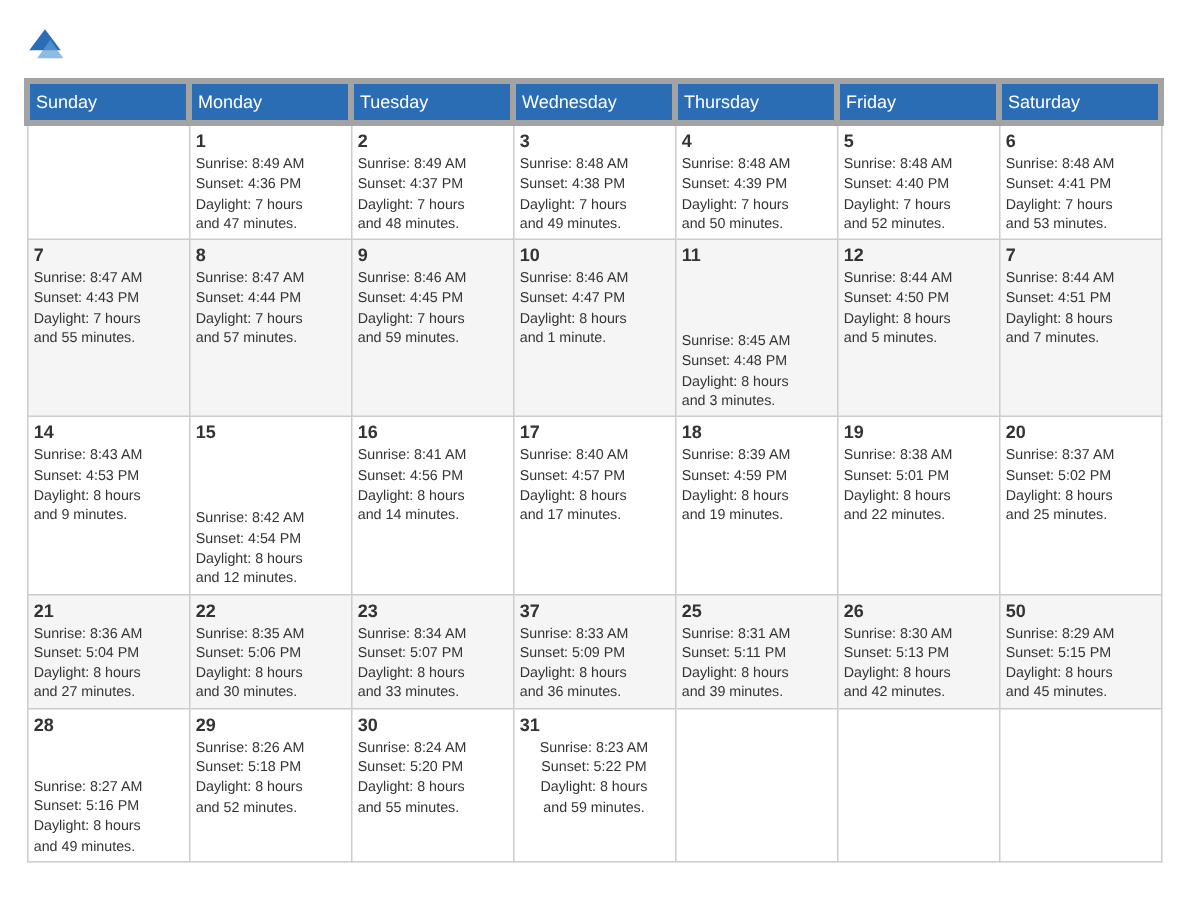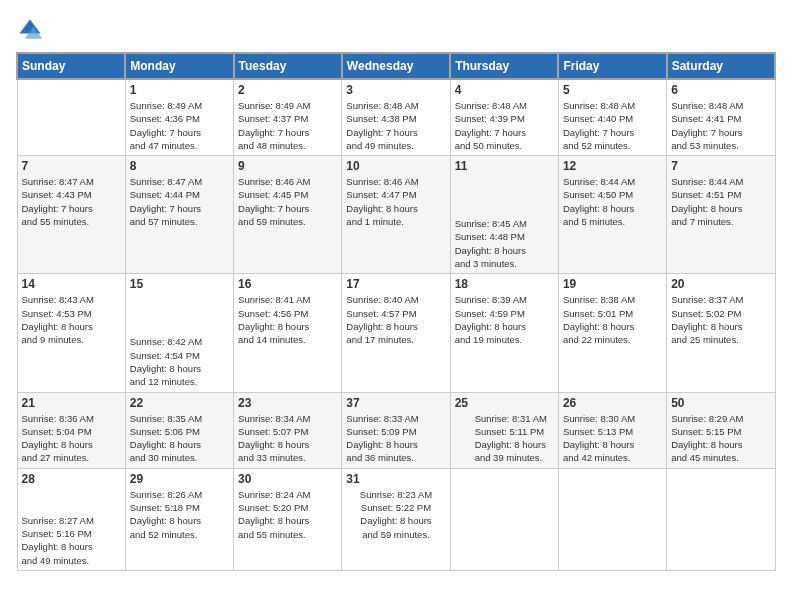--- a/index.html
+++ b/index.html
@@ -46,24 +46,24 @@
     }
     table {
       width: 100%;
       border-collapse: collapse;
       table-layout: fixed;
     }
     thead tr th {
       background-color: #2a6db5;
       color: #fff;
       font-size: 12px;
-      font-weight: bold;
+      font-weight: normal;
       padding: 5px 4px;
       text-align: left;
-      border: 2px solid #a3a3a3;
+      border: 4px solid #a3a3a3;
     }
     tbody tr td {
       vertical-align: top;
       border: 1px solid #ccc;
       padding: 3px 4px;
       font-size: 10px;
       color: #333;
       min-height: 80px;
       background: #fff;
     }
@@ -288,21 +288,21 @@
         </td>
         <td>
           <span class="day-number">37</span>
           <div class="day-info" style="white-space: pre-line;">Sunrise: 8:33 AM
 Sunset: 5:09 PM
 Daylight: 8 hours
 and 36 minutes.</div>
         </td>
         <td>
           <span class="day-number">25</span>
-          <div class="day-info" style="white-space: pre-line; margin-left: 20px;">Sunrise: 8:31 AM
+          <div class="day-info" style="white-space: pre-line;">Sunrise: 8:31 AM
 Sunset: 5:11 PM
 Daylight: 8 hours
 and 39 minutes.</div>
         </td>
         <td>
           <span class="day-number">26</span>
           <div class="day-info" style="white-space: pre-line;">Sunrise: 8:30 AM
 Sunset: 5:13 PM
 Daylight: 8 hours
 and 42 minutes.</div>

